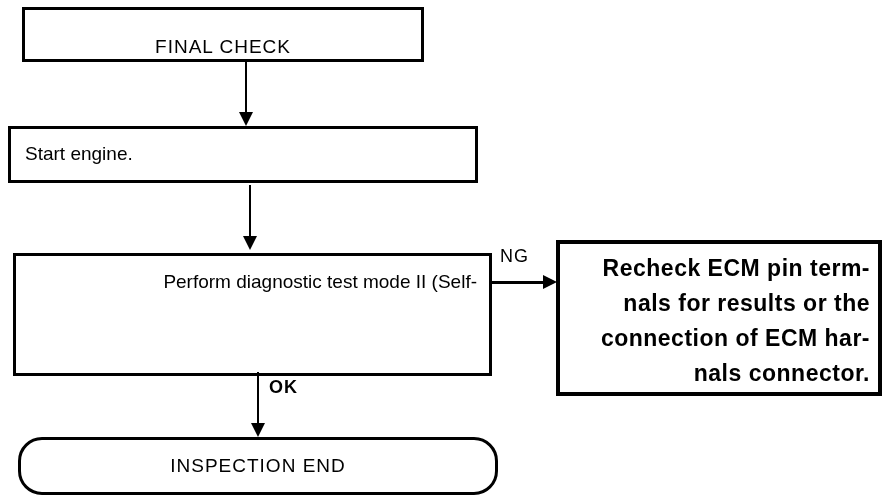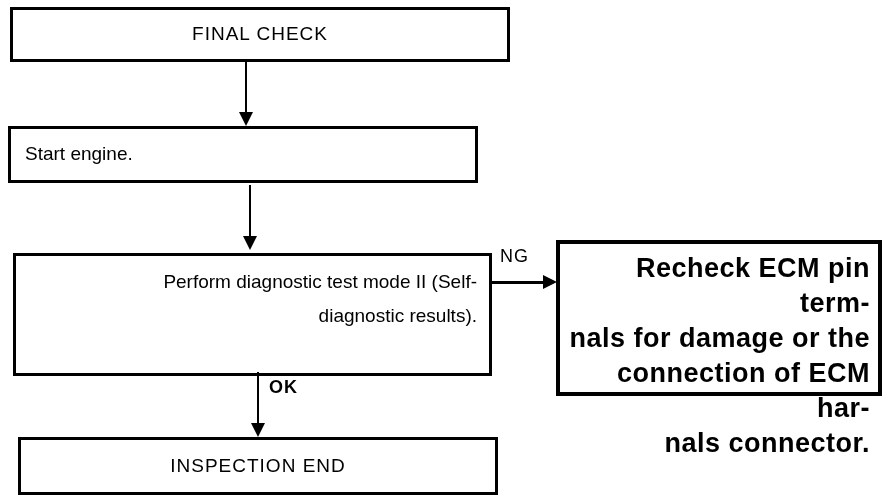--- a/index.html
+++ b/index.html
@@ -41,33 +41,33 @@
   .box.left-top {
     padding: 9px 12px 0 15px;
   }
   .box.left-top .tline {
     display: block;
     line-height: 34px;
   }
   .box.bold-note {
     border-width: 4px;
     font-weight: bold;
-    font-size: 27px;
+    font-size: 23px;
     padding: 7px 8px 0 0;
   }
   .box.bold-note .tline {
     display: block;
     line-height: 35px;
     letter-spacing: 0.5px;
   }
   
-  #node-final-check   { left: 10px;  top: 7px;   width: 500px; height: 55px; }
+  #node-final-check   { left: 22px;  top: 7px;   width: 402px; height: 55px; align-items: flex-end; }
   #node-start-engine  { left: 8px;   top: 126px; width: 470px; height: 57px; }
   #node-perform-diag  { left: 13px;  top: 253px; width: 479px; height: 123px; }
-  #node-inspection-end{ left: 18px;  top: 437px; width: 480px; height: 58px; }
+  #node-inspection-end{ left: 18px;  top: 437px; width: 480px; height: 58px; border-radius: 24px; }
   #node-recheck-ecm   { left: 556px; top: 240px; width: 326px; height: 156px; }
 
   
   .vline {
     position: absolute;
     width: 2px;
     background: #000000;
   }
   .hline {
     position: absolute;
@@ -121,30 +121,29 @@
 
   <div class="box left-mid" id="node-start-engine">
     <span>Start engine.</span>
   </div>
 
   <div class="vline" id="arrow2-line"></div>
   <div class="head-down" id="arrow2-head"></div>
 
   <div class="box left-top" id="node-perform-diag">
     <span class="tline">Perform diagnostic test mode II (Self-</span>
-    <span class="tline">diagnostic results).</span>
   </div>
 
   <span class="edge-label" id="label-ng">NG</span>
   <div class="hline" id="ng-line"></div>
   <div class="head-right" id="ng-head"></div>
 
   <div class="box bold-note" id="node-recheck-ecm">
     <span class="tline">Recheck ECM pin term-</span>
-    <span class="tline">nals for damage or the</span>
+    <span class="tline">nals for results or the</span>
     <span class="tline">connection of ECM har-</span>
     <span class="tline">nals connector.</span>
   </div>
 
   <span class="edge-label" id="label-ok">OK</span>
   <div class="vline" id="ok-line"></div>
   <div class="head-down" id="ok-head"></div>
 
   <div class="box center" id="node-inspection-end">
     <span>INSPECTION END</span>

